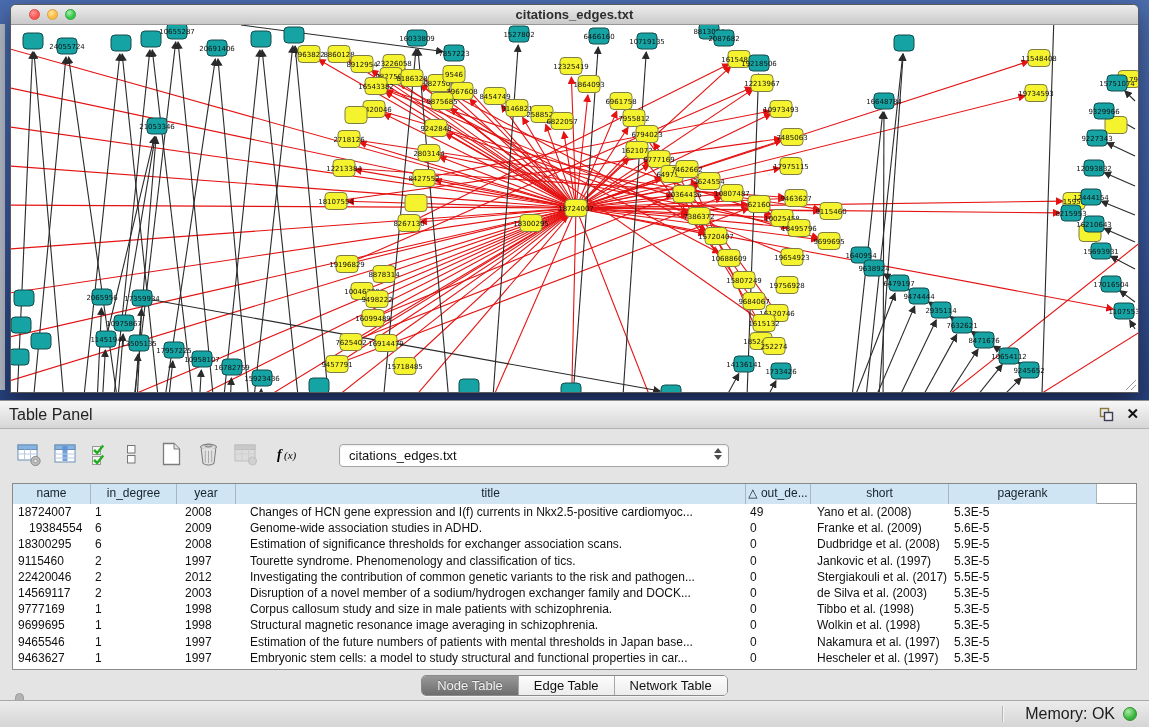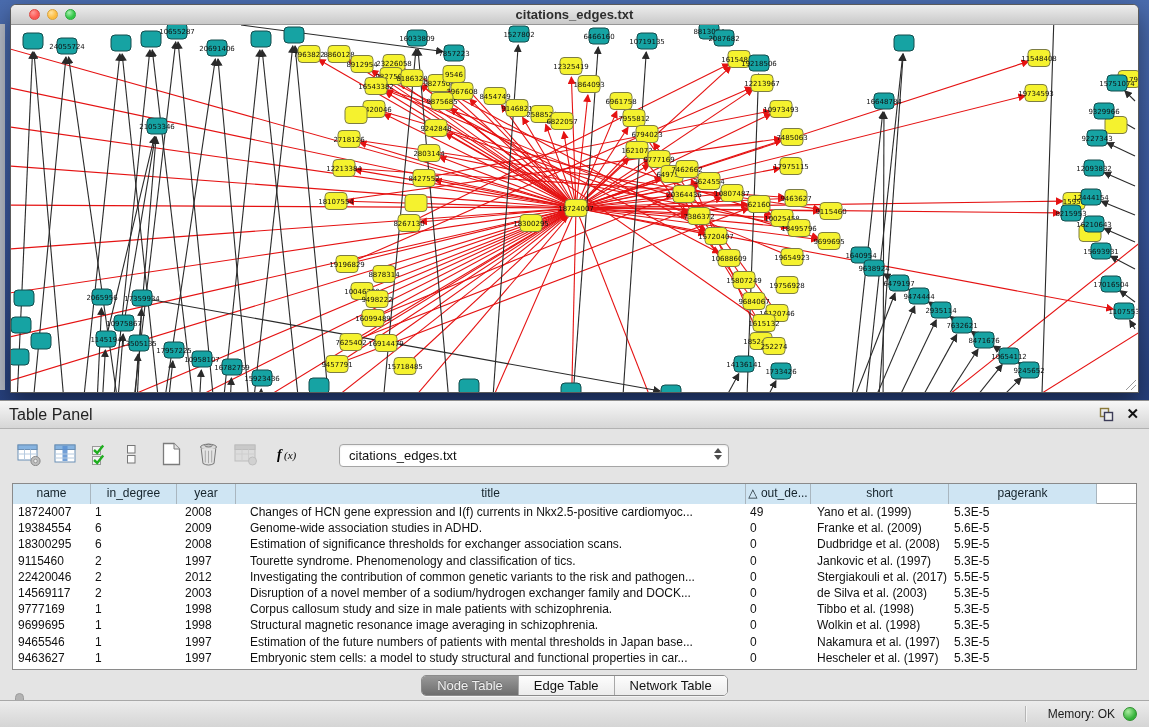--- a/index.html
+++ b/index.html
@@ -78,21 +78,21 @@
   .seg button.sel { background:linear-gradient(180deg,#989898,#6e6e6e); color:#f0f0f0;
     text-shadow:0 -1px 0 rgba(0,0,0,.25); }
 
   
   .statusbar { position:absolute; left:0; bottom:0; width:1149px; height:27px;
     background:linear-gradient(180deg,#ececec,#d5d5d5); border-top:1px solid #a8a8a8; }
   .mem { position:absolute; right:12px; top:0; height:100%; display:flex;
     align-items:center; gap:8px; }
   .mem .sep { width:1px; height:16px; background:#b5b5b5; margin-right:14px;
     box-shadow:1px 0 0 #f4f4f4; }
-  .mem .lbl { font-size:12px; color:#1c1c1c; }
+  .mem .lbl { font-size:16px; color:#1c1c1c; }
   .light { width:14px; height:14px; border-radius:50%;
     background:radial-gradient(circle at 35% 30%,#a9ec9f,#35b23a 65%);
     border:1px solid #2e8f2e; }
 </style>
 </head>
 <body>
 
 <div class="desktop">
   <div class="left-strip"></div>
   <div class="window">
@@ -631,25 +631,25 @@
           <div class="hc" style="width: 138px;">short</div>
           <div class="hc" style="width: 148px;">pagerank</div>
         </div>
       <div class="tbody" id="tbody">
           <div class="tr">
             <div class="td" style="width: 78px; padding-left: 5px;">18724007</div>
             <div class="td" style="width: 86px; padding-left: 4px;">1</div>
             <div class="td" style="width: 59px; padding-left: 8px;">2008</div>
             <div class="td" style="width: 510px; padding-left: 14px;">Changes of HCN gene expression and I(f) currents in Nkx2.5-positive cardiomyoc...</div>
             <div class="td" style="width: 65px; padding-left: 4px;">49</div>
-            <div class="td" style="width: 138px; padding-left: 6px;">Yano et al. (1999)</div>
+            <div class="td" style="width: 138px; padding-left: 6px;">Yano et al. (2008)</div>
             <div class="td" style="width: 148px; padding-left: 5px;">5.3E-5</div>
           </div>
           <div class="tr">
-            <div class="td" style="width: 78px; padding-left: 5px;">19384554</div>
+            <div class="td" style="width: 78px; padding-left: 16px;">19384554</div>
             <div class="td" style="width: 86px; padding-left: 4px;">6</div>
             <div class="td" style="width: 59px; padding-left: 8px;">2009</div>
             <div class="td" style="width: 510px; padding-left: 14px;">Genome-wide association studies in ADHD.</div>
             <div class="td" style="width: 65px; padding-left: 4px;">0</div>
             <div class="td" style="width: 138px; padding-left: 6px;">Franke et al. (2009)</div>
             <div class="td" style="width: 148px; padding-left: 5px;">5.6E-5</div>
           </div>
           <div class="tr">
             <div class="td" style="width: 78px; padding-left: 5px;">18300295</div>
             <div class="td" style="width: 86px; padding-left: 4px;">6</div>

